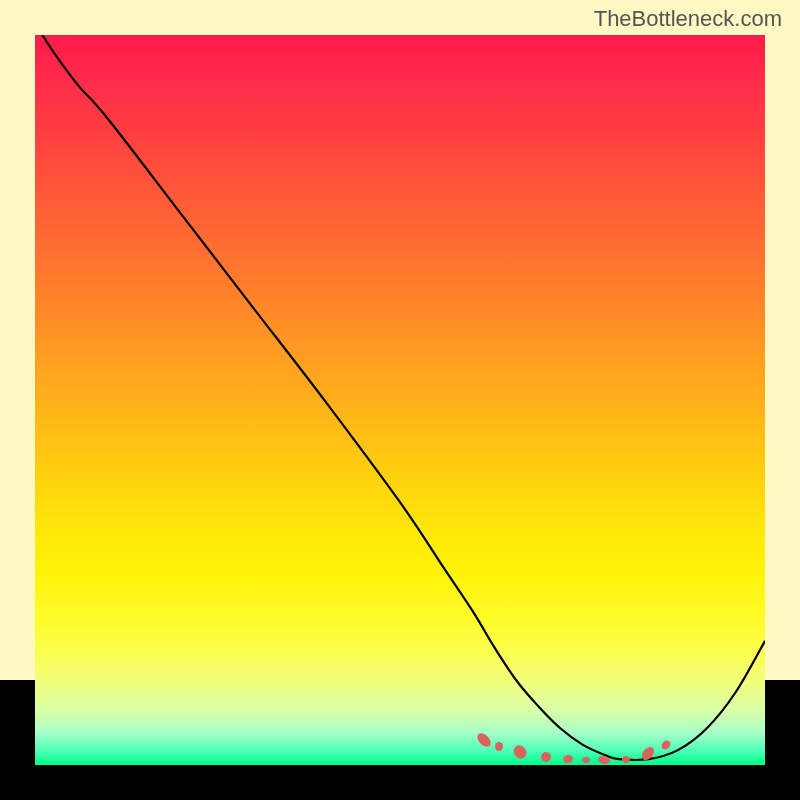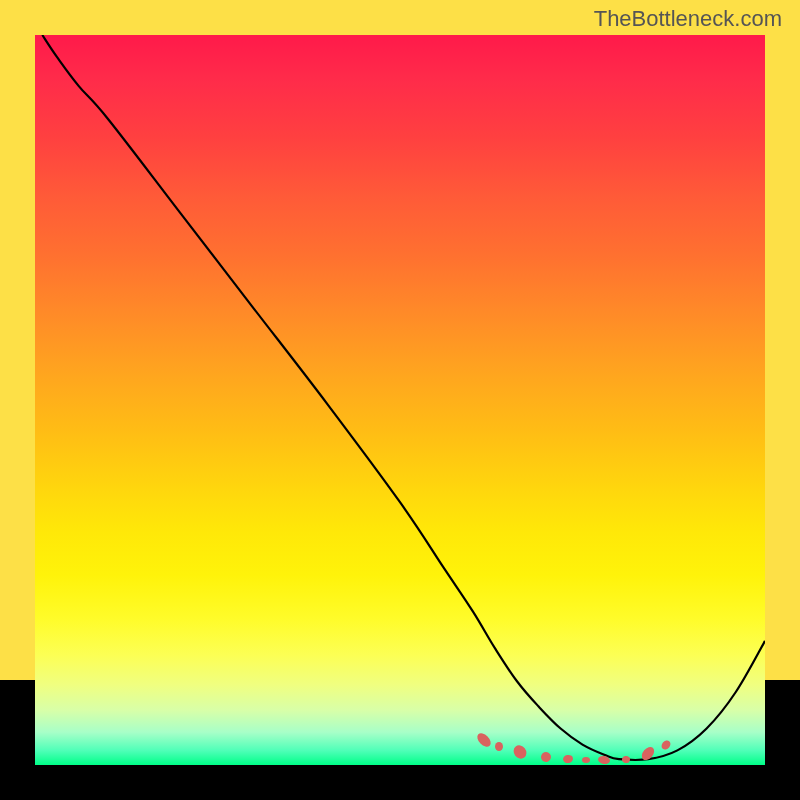--- a/index.html
+++ b/index.html
@@ -7,21 +7,21 @@
     width: 800px;
     height: 800px;
     background: #000;
     overflow: hidden;
     font-family: Arial, sans-serif;
   }
   .container {
     position: relative;
     width: 800px;
     height: 680px;
-    background: #fde047;
+    background: #fef9c3;
   }
   .attribution {
     position: absolute;
     top: 6px;
     right: 18px;
     color: #555;
     font-size: 22px;
     font-weight: 500;
     z-index: 10;
   }

